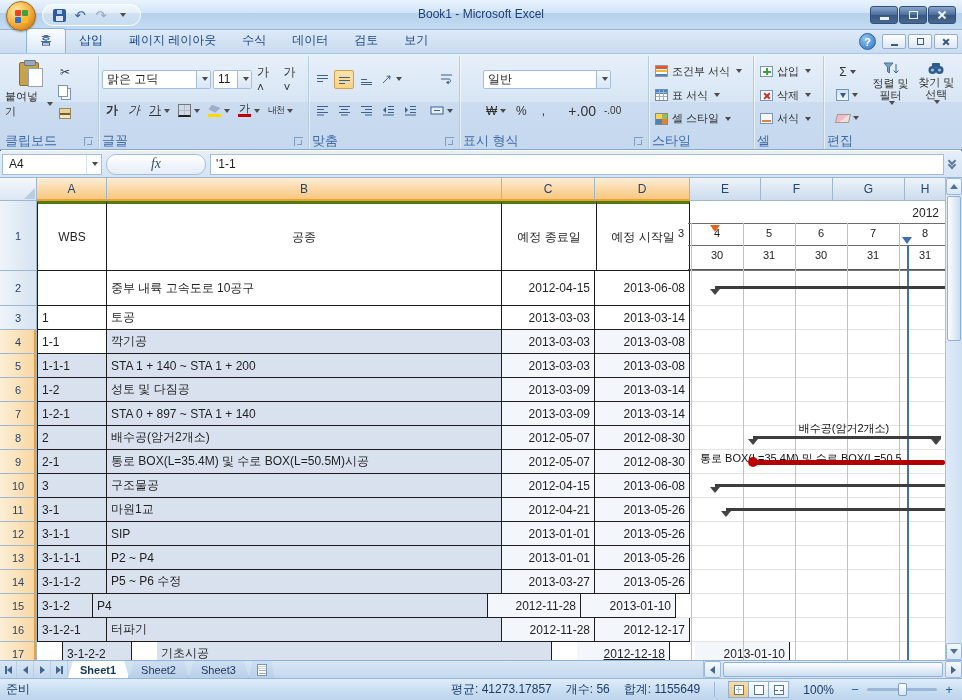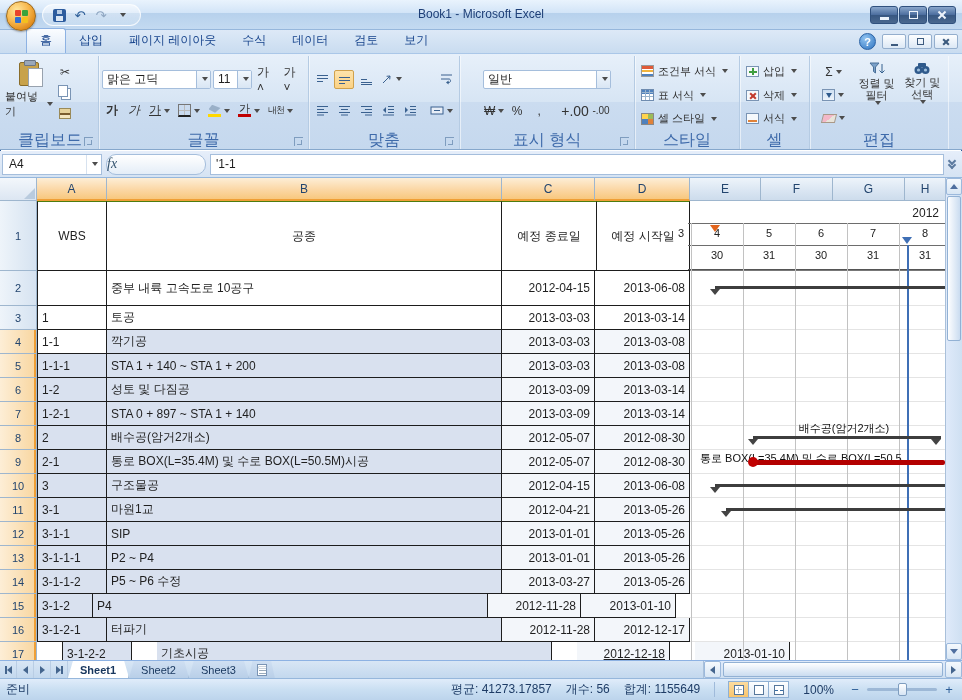--- a/index.html
+++ b/index.html
@@ -37,21 +37,21 @@
 .g2-min{width:7px;height:2px;background:#3c5a7e;margin-top:6px}
 .g2-max{width:7px;height:7px;border:1px solid #3c5a7e}
 .g2-x{position:relative;width:8px;height:8px}
 .g2-x::before,.g2-x::after{content:"";position:absolute;left:3px;top:0;width:2px;height:8px;background:#3c5a7e}
 .g2-x::before{transform:rotate(45deg)}.g2-x::after{transform:rotate(-45deg)}
 
 .ribbon{position:absolute;top:53px;left:0;width:100%;height:97px;background:linear-gradient(#e7f0fa,#d7e5f4 50%,#cbdcf0 51%,#c5d8ee);border-top:1px solid #aac7e8;border-bottom:1px solid #86a7cc;display:flex;padding:2px 0 0 2px}
 .group{display:flex;flex-direction:column;position:relative;border-right:1px solid #b5cbe3;box-shadow:1px 0 0 rgba(255,255,255,.55);padding:2px 3px 0;flex:none}
 .gbody{flex:1;display:flex}
 .vstack{flex-direction:column;justify-content:space-evenly}
-.glabel{height:17px;display:flex;align-items:center;justify-content:center;color:#3e6aaa;font-size:16px;position:relative}
+.glabel{height:17px;display:flex;align-items:center;justify-content:flex-start;color:#3e6aaa;font-size:13px;position:relative}
 .dlg{width:9px;height:9px;border-left:1px solid #7f9dbf;border-top:1px solid #7f9dbf;position:absolute;right:2px;bottom:3px}
 .dlg::after{content:"";position:absolute;right:1px;bottom:1px;width:4px;height:4px;border-right:1px solid #7f9dbf;border-bottom:1px solid #7f9dbf}
 .sbtn{height:19px;min-width:20px;display:flex;align-items:center;justify-content:center;border:1px solid transparent;border-radius:2px;color:#333;gap:1px;padding:0 2px}
 .sbtn.on{background:linear-gradient(#fde3ab,#fbd285);border-color:#d0a14c}
 .combo{height:19px;background:#fff;border:1px solid #a5bedc;display:flex;align-items:center;padding-left:4px;border-radius:2px;overflow:hidden;white-space:nowrap}
 .cda{margin-left:auto;width:14px;height:100%;background:linear-gradient(#f3f8fd,#d9e6f4);border-left:1px solid #a5bedc;display:flex;align-items:center;justify-content:center;flex:none}
 .frow{display:flex;gap:2px;align-items:center;margin:1px 0}
 .paste{width:48px;display:flex;flex-direction:column;align-items:center;padding-top:4px;gap:3px}
 .ic-paste{width:20px;height:24px;background:#c8a24a;border:1px solid #8a6d2a;border-radius:2px;position:relative}
 .ic-paste::before{content:"";position:absolute;left:4px;top:-3px;width:10px;height:4px;background:#9aa7b8;border:1px solid #6b7686;border-radius:1px}
@@ -80,40 +80,40 @@
 .stybtn{display:flex;align-items:center;gap:4px;height:21px;padding:0 3px;color:#333;white-space:nowrap}
 .slab{font-size:11px}
 .bigv{width:47px;display:flex;flex-direction:column;align-items:center;text-align:center;font-size:11px;color:#333;padding-top:3px;line-height:12px}
 .ic-fill2{width:13px;height:12px;border:1px solid #7a94b4;background:linear-gradient(#cfe0f2,#eef4fb);position:relative}
 .ic-fill2::after{content:"";position:absolute;left:3px;top:3px;border-left:3px solid transparent;border-right:3px solid transparent;border-top:5px solid #2f5a8c}
 .ic-erase{width:14px;height:9px;background:linear-gradient(135deg,#f4b8c8 55%,#e8e4da 55%);border:1px solid #aa9988;transform:skewX(-14deg)}
 
 .fbar{position:absolute;top:151px;left:0;width:100%;height:27px;background:linear-gradient(#e6eefa,#d5e3f3);border-bottom:1px solid #96b7dc;display:flex;align-items:center;padding:0 2px}
 .namebox{width:100px;height:21px;background:#fff;border:1px solid #a5bedc;display:flex;align-items:center;padding-left:6px}
 .nbda{margin-left:auto;width:15px;height:100%;display:flex;align-items:center;justify-content:center;border-left:1px solid #d7e2ef}
-.fxpill{width:100px;height:21px;margin-left:4px;background:linear-gradient(#ffffff,#e4edf7);border:1px solid #a5bedc;border-radius:10px;display:flex;align-items:center;color:#33536f}
+.fxpill{width:100px;height:21px;margin-left:4px;background:linear-gradient(#ffffff,#e4edf7);border:1px solid #a5bedc;border-radius:10px;display:flex;align-items:center;justify-content:center;color:#33536f}
 .fxg{font-style:italic;font-family:"Liberation Serif","DejaVu Serif",serif;font-size:14px}
 .fvalue{flex:1;height:21px;background:#fff;border:1px solid #a5bedc;margin-left:4px;display:flex;align-items:center;padding-left:5px}
 .fexpand{width:16px;height:21px;display:flex;flex-direction:column;align-items:center;justify-content:center;gap:1px}
 .chev{width:6px;height:6px;border-right:2px solid #5d7ba0;border-bottom:2px solid #5d7ba0;transform:rotate(45deg);margin-top:-3px}
 
 .sheet{position:absolute;top:178px;left:0;width:962px;height:482px;background:#fff}
 .cheads{display:flex;height:23px;width:945px}
 .corner{width:37px;background:linear-gradient(#f3f7fb,#dce6f2);border-right:1px solid #9eb6ce;border-bottom:1px solid #9eb6ce;position:relative;flex:none}
 .corner::after{content:"";position:absolute;right:1px;bottom:1px;border-left:11px solid transparent;border-bottom:11px solid #b9cbde}
 .chead{display:flex;align-items:center;justify-content:center;color:#23456e;border-right:1px solid #9eb6ce;border-bottom:1px solid #9eb6ce;background:linear-gradient(#eef4fa,#d9e5f2 60%,#cddcec);flex:none}
 .chead.selc{background:linear-gradient(#fdeed6,#fbd7a5 55%,#f8c87e);border-bottom:2px solid #ef9f36}
 .rows{width:945px;height:459px;overflow:hidden;position:relative;background:#fff}
 .grow{display:flex}
 .rh{width:37px;flex:none;border-right:1px solid #9eb6ce;border-bottom:1px solid #9eb6ce;background:linear-gradient(90deg,#eef4fa,#d6e3f1);display:flex;align-items:center;justify-content:center;font-size:11px;color:#23456e}
 .rh.rhsel{background:linear-gradient(90deg,#fdeed6,#f8d6a0);box-shadow:inset -2px 0 0 #ef9f36}
 .cell{border-right:1px solid #1d1d1d;border-bottom:1px solid #1d1d1d;padding:0 4px;display:flex;align-items:center;overflow:hidden;white-space:nowrap;flex:none;background:#fff}
 .cell.c0{border-left:1px solid #1d1d1d}
 .cell.c2,.cell.c3{justify-content:flex-end}
-.hdr .cell{justify-content:center;border-top:1px solid #4d7c0f}
+.hdr .cell{justify-content:center;border-top:3px solid #4d7c0f}
 .cell.sel{background:#d9e1ef}
 .cell.sel2{background:#f3f6fa}
 .cell.active-cell{background:#fff}
 .grest{flex:1;border-bottom:1px solid #e4e4e4;min-width:0}
 .hdr .grest{border-bottom:1px solid #777}
 
 .gantt{position:absolute;left:596px;top:23px;width:349px;height:459px;overflow:hidden;pointer-events:none;font-size:11px}
 .gyear{position:absolute;top:5px;left:255px;width:88px;text-align:right;color:#222;font-size:12px}
 .gl{position:absolute;height:1px;background:#6d6d6d}
 .gv{position:absolute;width:1px;background:#c2c2c2;top:22px;height:437px}
@@ -372,21 +372,21 @@
             <i class="td"></i>
           </span>
       </div>
     </div>
     <div class="glabel">
         <span>맞춤</span>
         <span class="dlg"></span>
       </div>
   </div>
 
-  <div class="group" style="width:175px">
+  <div class="group" style="width:189px">
     <div class="gbody vstack">
       <div class="frow" style="padding:0 20px">
         <div class="combo" style="width:128px">
             <span>일반</span>
             <span class="cda">
               <i class="td"></i>
             </span>
           </div>
       </div>
       <div class="frow" style="padding:0 20px">

